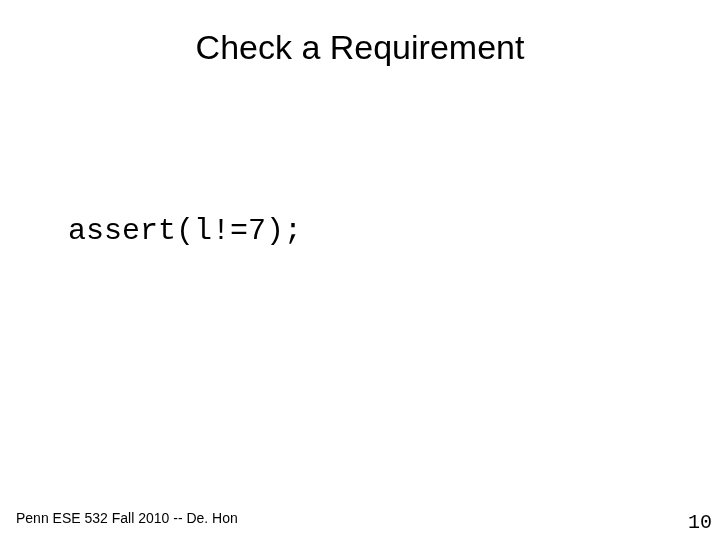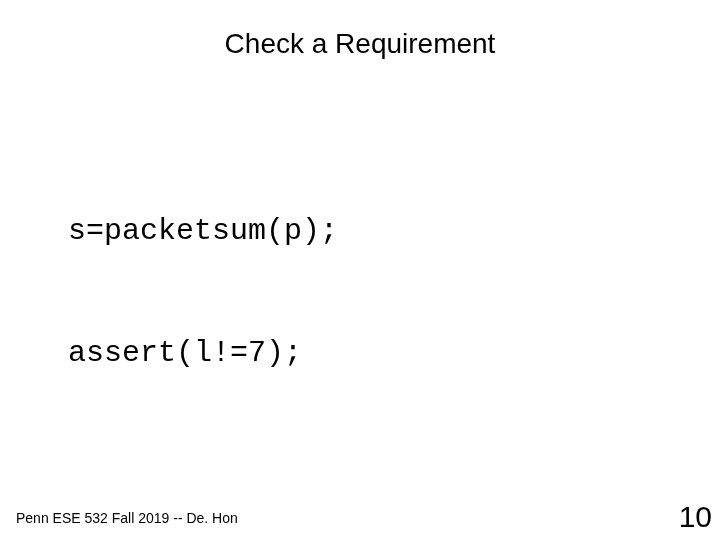--- a/index.html
+++ b/index.html
@@ -18,21 +18,21 @@
     height: 540px;
     position: relative;
     box-sizing: border-box;
   }
   .title {
     position: absolute;
     top: 28px;
     left: 0;
     width: 100%;
     text-align: center;
-    font-size: 28px;
+    font-size: 34px;
     font-weight: 400;
     font-family: Arial, Helvetica, sans-serif;
   }
   .code-block {
     position: absolute;
     top: 130px;
     left: 68px;
     font-family: "Courier New", Courier, monospace;
     font-size: 30px;
     line-height: 1.35;
@@ -42,31 +42,30 @@
     position: absolute;
     bottom: 14px;
     left: 16px;
     font-size: 14px;
     font-family: Arial, Helvetica, sans-serif;
   }
   .page-number {
     position: absolute;
     bottom: 6px;
     right: 8px;
-    font-size: 30px;
-    font-family: Liberation Sans, sans-serif;
+    font-size: 20px;
+    font-family: Liberation Mono, monospace;
   }
 </style>
 </head>
 <body>
 
 <div class="slide">
   <div class="title">Check a Requirement</div>
 
   <div class="code-block">
-    <div>s=packetsum(p);</div>
     <div>assert(l!=7);</div>
     
   </div>
 
-  <div class="footer">Penn ESE 532 Fall 2019 -- De. Hon</div>
+  <div class="footer">Penn ESE 532 Fall 2010 -- De. Hon</div>
   <div class="page-number">10</div>
 </div>
 
 </body></html>

